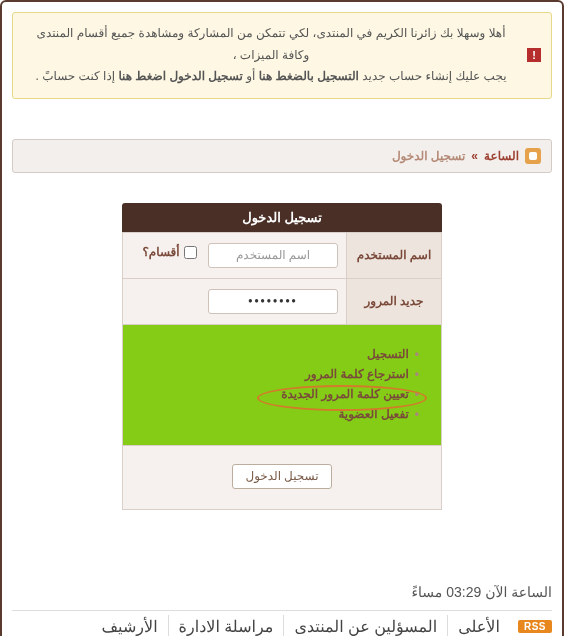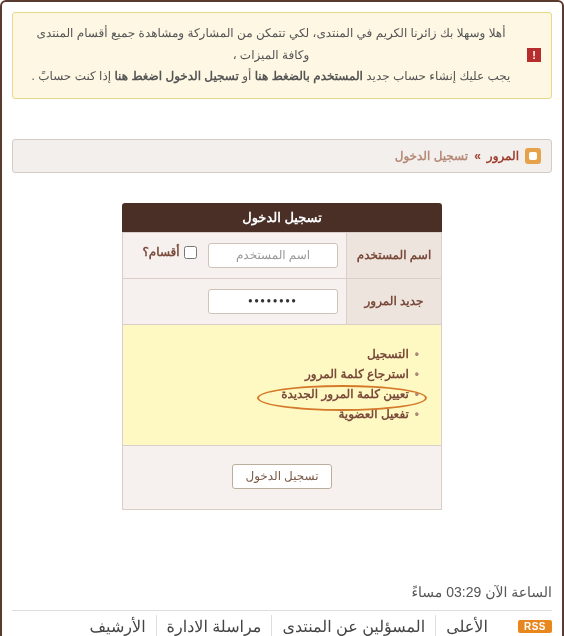--- a/index.html
+++ b/index.html
@@ -18,56 +18,56 @@
 .login-card { width: 320px; margin: 30px auto 0; }
 .card-header { background: #4a2f27; color: #fff; text-align: center; padding: 7px 0; font-weight: bold; border-radius: 3px 3px 0 0; font-size: 13px; }
 .form-table { width: 100%; border-collapse: collapse; }
 .form-table td { border: 1px solid #d9cfc8; padding: 10px 8px; vertical-align: middle; }
 .label-cell { width: 95px; background: #ede4de; color: #7a4a3a; font-weight: bold; font-size: 12px; text-align: center; }
 .field-cell { background: #f6f1ee; }
 .text-input { width: 130px; border: 1px solid #cfc2b9; border-radius: 3px; padding: 4px 6px; font-family: Tahoma; font-size: 12px; text-align: center; color: #999; }
 .pw-input { letter-spacing: 2px; font-weight: bold; color: #333; }
 .remember { display: inline-flex; align-items: center; gap: 4px; margin-right: 8px; color: #7a4a3a; font-weight: bold; font-size: 12px; }
 .remember input { vertical-align: middle; }
-.links-row td { background: #fef9c3; padding: 22px 22px 18px; }
+.links-row td { background: #84cc16; padding: 22px 22px 18px; }
 .link-list { list-style: none; position: relative; }
 .link-list li { color: #7a4a3a; font-weight: bold; margin-bottom: 6px; }
 .link-list li::before { content: "•"; color: #a8897a; margin-left: 6px; }
 .link-list li a { color: #7a4a3a; text-decoration: none; }
 .circle { position: absolute; width: 170px; height: 26px; border: 2px solid #d47a2a; border-radius: 50%; right: -8px; top: 38px; pointer-events: none; }
 .submit-row td { text-align: center; padding: 18px 10px 20px; background: #f6f1ee; }
 .btn { background: #fff; border: 1px solid #bcae9f; border-radius: 3px; padding: 4px 12px; font-family: Tahoma; font-size: 12px; color: #7a5a48; cursor: pointer; }
 .gap { height: 70px; }
 .timebar { color: #555; font-size: 14px; padding: 4px 0; }
 .hr { border-top: 1px solid #ddd; margin-top: 6px; }
 .footer-nav { display: flex; align-items: center; gap: 0; margin-top: 4px; border-bottom: 1px solid #ddd; padding-bottom: 6px; }
-.rss-badge { background: #e8871e; color: #fff; font-weight: bold; font-size: 10px; padding: 1px 6px; border-radius: 2px; margin-left: 20px; letter-spacing: 0.5px; }
+.rss-badge { background: #e8871e; color: #fff; font-weight: bold; font-size: 10px; padding: 1px 6px; border-radius: 2px; margin-left: 8px; letter-spacing: 0.5px; }
 .footer-nav .fn-item { padding: 2px 10px; border-left: 1px solid #ddd; color: #444; font-size: 16px; text-decoration: none; }
 .footer-nav .fn-item:last-of-type { border-left: none; }
 </style>
 </head>
 <body>
 <div class="wrapper">
 
 <div class="alert">
   <span class="alert-icon">!</span>
   <span>أهلا وسهلا بك زائرنا الكريم في المنتدى، لكي تتمكن من المشاركة ومشاهدة جميع أقسام المنتدى وكافة الميزات ،</span>
   <br>
   <span>يجب عليك إنشاء حساب جديد </span>
-  <b>المستخدم بالضغط هنا</b>
+  <b>التسجيل بالضغط هنا</b>
   <span> أو </span>
   <b>تسجيل الدخول اضغط هنا</b>
   <span> إذا كنت حسابً .</span>
 </div>
 
 <div class="spacer"></div>
 
 <div class="breadcrumb">
   <span class="bc-icon"></span>
-  <span class="bc-text"><a href="#">المرور</a></span>
+  <span class="bc-text"><a href="#">الساعة</a></span>
   <span class="bc-sep">»</span>
   <span class="bc-current">تسجيل الدخول</span>
 </div>
 
 <div class="login-card">
   <div class="card-header">تسجيل الدخول</div>
   <table class="form-table">
     <tbody>
           <tr>
       <td class="label-cell">اسم المستخدم</td>

